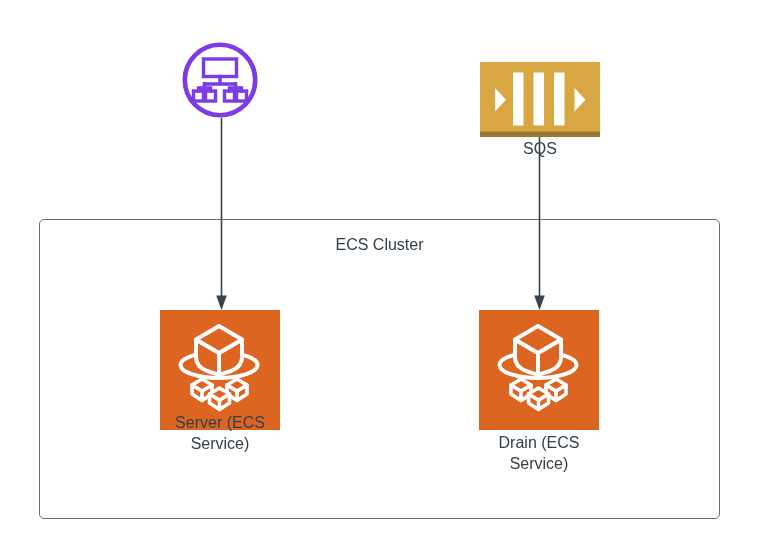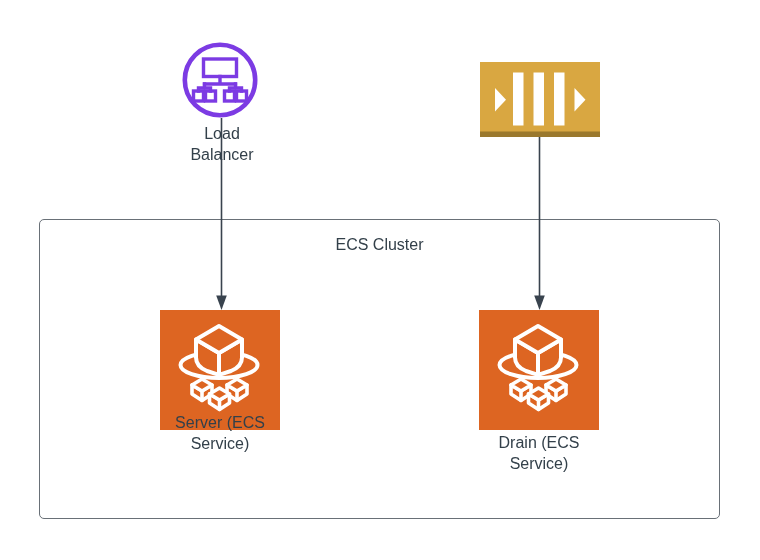--- a/index.html
+++ b/index.html
@@ -93,34 +93,33 @@
         <path d="M40 35 V42.5 M24.5 42.5 H55.5"></path>
         <path d="M24.5 42.5 V46.5 M18.5 46.5 H30.5 M18.5 46.5 V49.5 M30.5 46.5 V49.5"></path>
         <path d="M55.5 42.5 V46.5 M49.5 46.5 H61.5 M49.5 46.5 V49.5 M61.5 46.5 V49.5"></path>
         <rect x="13.5" y="49.5" width="10" height="10"></rect>
         <rect x="25.5" y="49.5" width="10" height="10"></rect>
         <rect x="44.5" y="49.5" width="10" height="10"></rect>
         <rect x="56.5" y="49.5" width="10" height="10"></rect>
       </g>
     </svg>
   </div>
-  <div class="node-label lb-label">Load
-Balancer</div>
 
   <div class="node sqs-node">
     <svg class="node-icon" width="120" height="75" viewBox="0 0 120 75" xmlns="http://www.w3.org/2000/svg">
       <rect class="f-gold" x="0" y="0" width="120" height="75"></rect>
       <rect class="f-shadow" x="0" y="69.5" width="120" height="5.5"></rect>
       <rect class="f-white" x="33" y="10.5" width="10.5" height="53"></rect>
       <rect class="f-white" x="53.5" y="10.5" width="10.5" height="53"></rect>
       <rect class="f-white" x="74" y="10.5" width="10.5" height="53"></rect>
       <polygon class="f-white" points="15,26 15,49.5 26,37.7"></polygon>
       <polygon class="f-white" points="94.5,26 94.5,49.5 105.5,37.7"></polygon>
     </svg>
   </div>
+  <div class="node-label sqs-label">SQS</div>
 
   <div class="node server-node">
     <svg class="node-icon" width="120" height="120" viewBox="0 0 120 120" xmlns="http://www.w3.org/2000/svg">
       <rect class="f-orange" x="0" y="0" width="120" height="120"></rect>
       <g class="ecs-art">
         <ellipse cx="59" cy="55" rx="38.5" ry="13"></ellipse>
         <path class="occlude" d="M36 29.5 L36 47.5 Q36 56.5 47 61 L59 64.8 L71 61 Q82 56.5 82 47.5 L82 29.5 L59 43 Z"></path>
         <path class="occlude" d="M59 16 L82 29.5 L59 43 L36 29.5 Z"></path>
         <path d="M59 43 L59 64.8"></path>
         <g class="mini">

